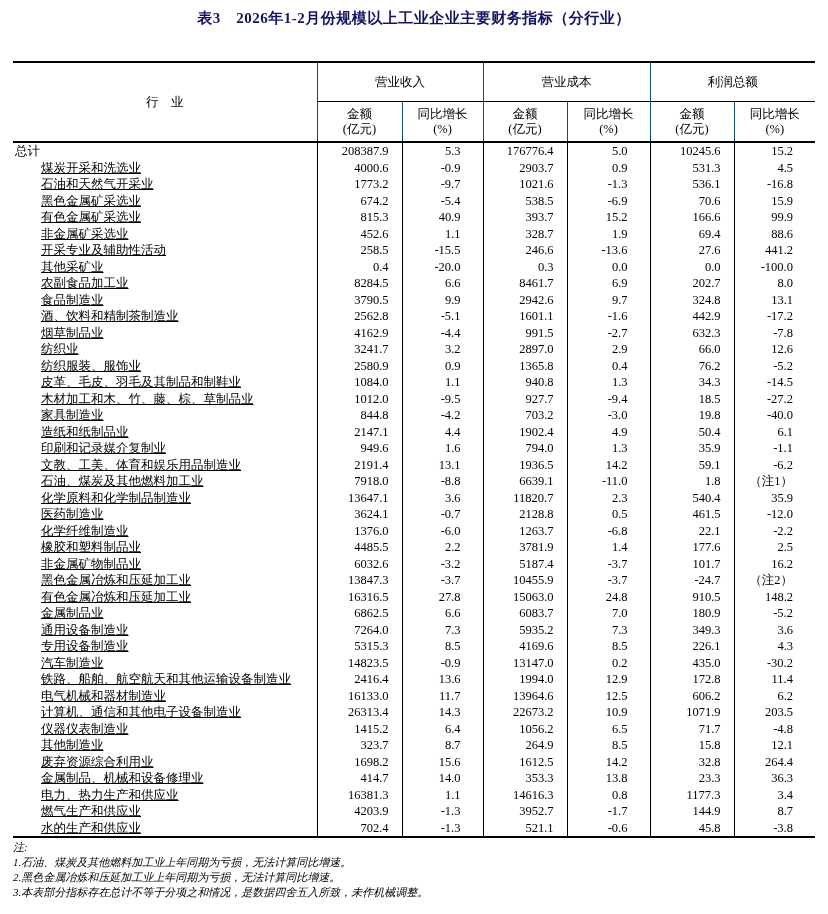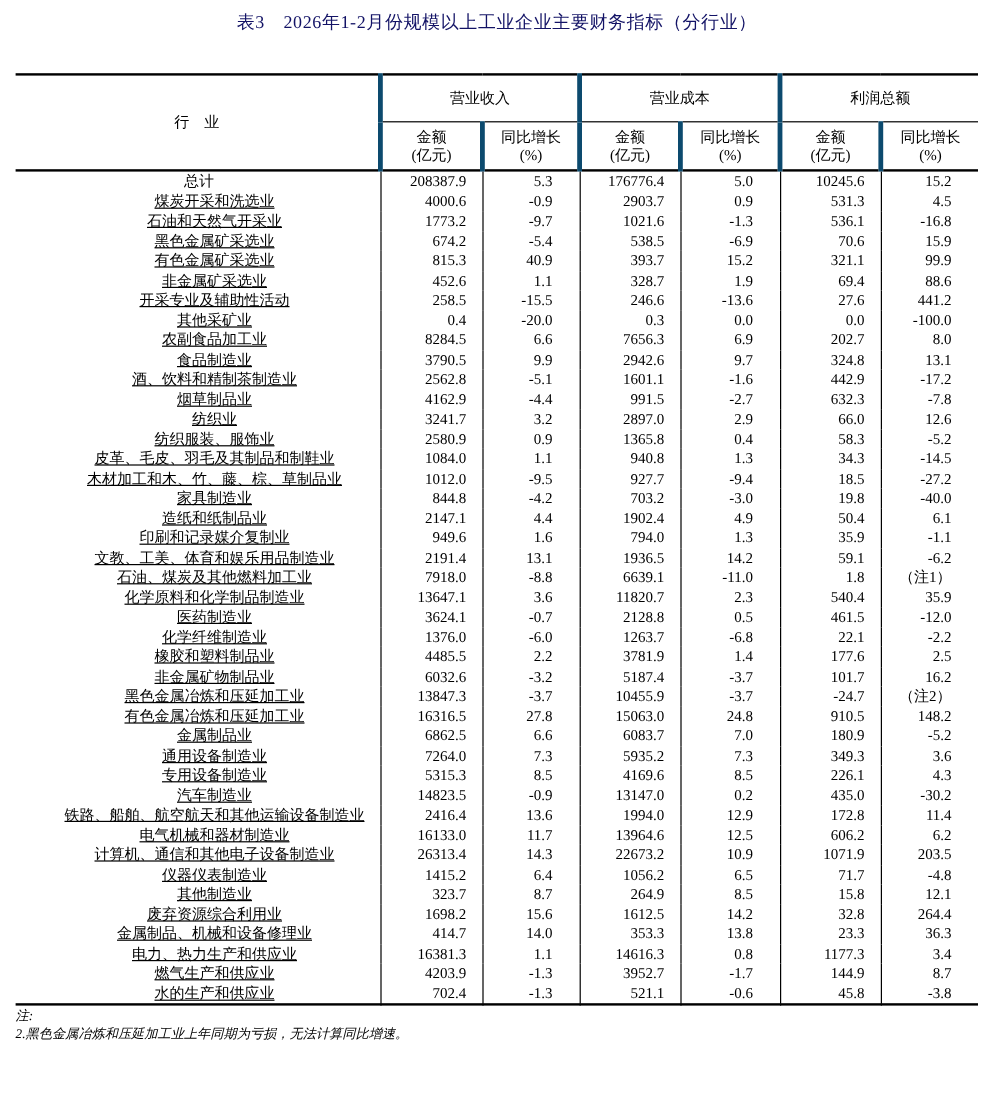--- a/index.html
+++ b/index.html
@@ -1,33 +1,33 @@
 <!DOCTYPE html>
 <html><head>
 <meta charset="utf-8">
 <style>
   html,body{margin:0;padding:0;background:#fff;}
   body{width:828px;height:914px;overflow:hidden;
        font-family:"Liberation Serif","DejaVu Serif",serif;color:#000;}
   .page{position:relative;width:828px;height:914px;}
-  .title{padding-top:9px;text-align:center;font-size:15px;font-weight:normal;
+  .title{padding-top:9px;text-align:center;font-size:15px;font-weight:bold;
          color:#131366;letter-spacing:.5px;}
   table.fin{border-collapse:collapse;table-layout:fixed;width:802px;
             margin:33px 0 0 13px;
             border-top:2px solid #000;border-bottom:2px solid #000;}
   thead th{font-weight:normal;font-size:12.5px;text-align:center;
            vertical-align:middle;padding:0;color:#000;}
   tr.group-row th{height:38px;}
   tr.group-row th.grp{border-bottom:1px solid #000;}
   tr.sub-row th{height:39px;line-height:15px;font-family:Liberation Serif, serif;}
   thead tr.sub-row th, thead th.ind-h{border-bottom:2px solid #000;}
-  .col-div{border-left:4px solid #0c4a6e;}
+  .col-div{border-left:1px solid #0c4a6e;}
   tbody td{height:16.5px;line-height:16.5px;font-size:12.5px;padding:0;
            white-space:nowrap;overflow:hidden;}
-  td.industry{text-align:center;padding-left:2px;}
+  td.industry{text-align:left;padding-left:2px;}
   td.industry.indent{padding-left:28px;text-decoration:underline;}
   td.num{text-align:right;border-left:1px solid #000;}
   td.amount{padding-right:13px;}
   td.growth{padding-right:22px;}
   .notes{margin:2px 0 0 13px;font-size:11px;line-height:15px;
          font-style:italic;color:#000;}
   .notes .note-label{font-size:11px;}
 </style>
 </head>
 <body>
@@ -116,21 +116,21 @@
           <td class="num growth">-6.9</td>
           <td class="num amount">70.6</td>
           <td class="num growth">15.9</td>
         </tr>
         <tr>
           <td class="industry indent">有色金属矿采选业</td>
           <td class="num amount">815.3</td>
           <td class="num growth">40.9</td>
           <td class="num amount">393.7</td>
           <td class="num growth">15.2</td>
-          <td class="num amount">321.1</td>
+          <td class="num amount">166.6</td>
           <td class="num growth">99.9</td>
         </tr>
         <tr>
           <td class="industry indent">非金属矿采选业</td>
           <td class="num amount">452.6</td>
           <td class="num growth">1.1</td>
           <td class="num amount">328.7</td>
           <td class="num growth">1.9</td>
           <td class="num amount">69.4</td>
           <td class="num growth">88.6</td>
@@ -150,21 +150,21 @@
           <td class="num growth">-20.0</td>
           <td class="num amount">0.3</td>
           <td class="num growth">0.0</td>
           <td class="num amount">0.0</td>
           <td class="num growth">-100.0</td>
         </tr>
         <tr>
           <td class="industry indent">农副食品加工业</td>
           <td class="num amount">8284.5</td>
           <td class="num growth">6.6</td>
-          <td class="num amount">7656.3</td>
+          <td class="num amount">8461.7</td>
           <td class="num growth">6.9</td>
           <td class="num amount">202.7</td>
           <td class="num growth">8.0</td>
         </tr>
         <tr>
           <td class="industry indent">食品制造业</td>
           <td class="num amount">3790.5</td>
           <td class="num growth">9.9</td>
           <td class="num amount">2942.6</td>
           <td class="num growth">9.7</td>
@@ -197,21 +197,21 @@
           <td class="num growth">2.9</td>
           <td class="num amount">66.0</td>
           <td class="num growth">12.6</td>
         </tr>
         <tr>
           <td class="industry indent">纺织服装、服饰业</td>
           <td class="num amount">2580.9</td>
           <td class="num growth">0.9</td>
           <td class="num amount">1365.8</td>
           <td class="num growth">0.4</td>
-          <td class="num amount">58.3</td>
+          <td class="num amount">76.2</td>
           <td class="num growth">-5.2</td>
         </tr>
         <tr>
           <td class="industry indent">皮革、毛皮、羽毛及其制品和制鞋业</td>
           <td class="num amount">1084.0</td>
           <td class="num growth">1.1</td>
           <td class="num amount">940.8</td>
           <td class="num growth">1.3</td>
           <td class="num amount">34.3</td>
           <td class="num growth">-14.5</td>
@@ -457,16 +457,18 @@
           <td class="num amount">521.1</td>
           <td class="num growth">-0.6</td>
           <td class="num amount">45.8</td>
           <td class="num growth">-3.8</td>
         </tr>
       </tbody>
   </table>
 
   <div class="notes">
     <div class="note-label">注:</div>
+    <div class="note-line">1.石油、煤炭及其他燃料加工业上年同期为亏损，无法计算同比增速。</div>
     <div class="note-line">2.黑色金属冶炼和压延加工业上年同期为亏损，无法计算同比增速。</div>
+    <div class="note-line">3.本表部分指标存在总计不等于分项之和情况，是数据四舍五入所致，未作机械调整。</div>
   </div>
 
 </div>
 
 </body></html>

